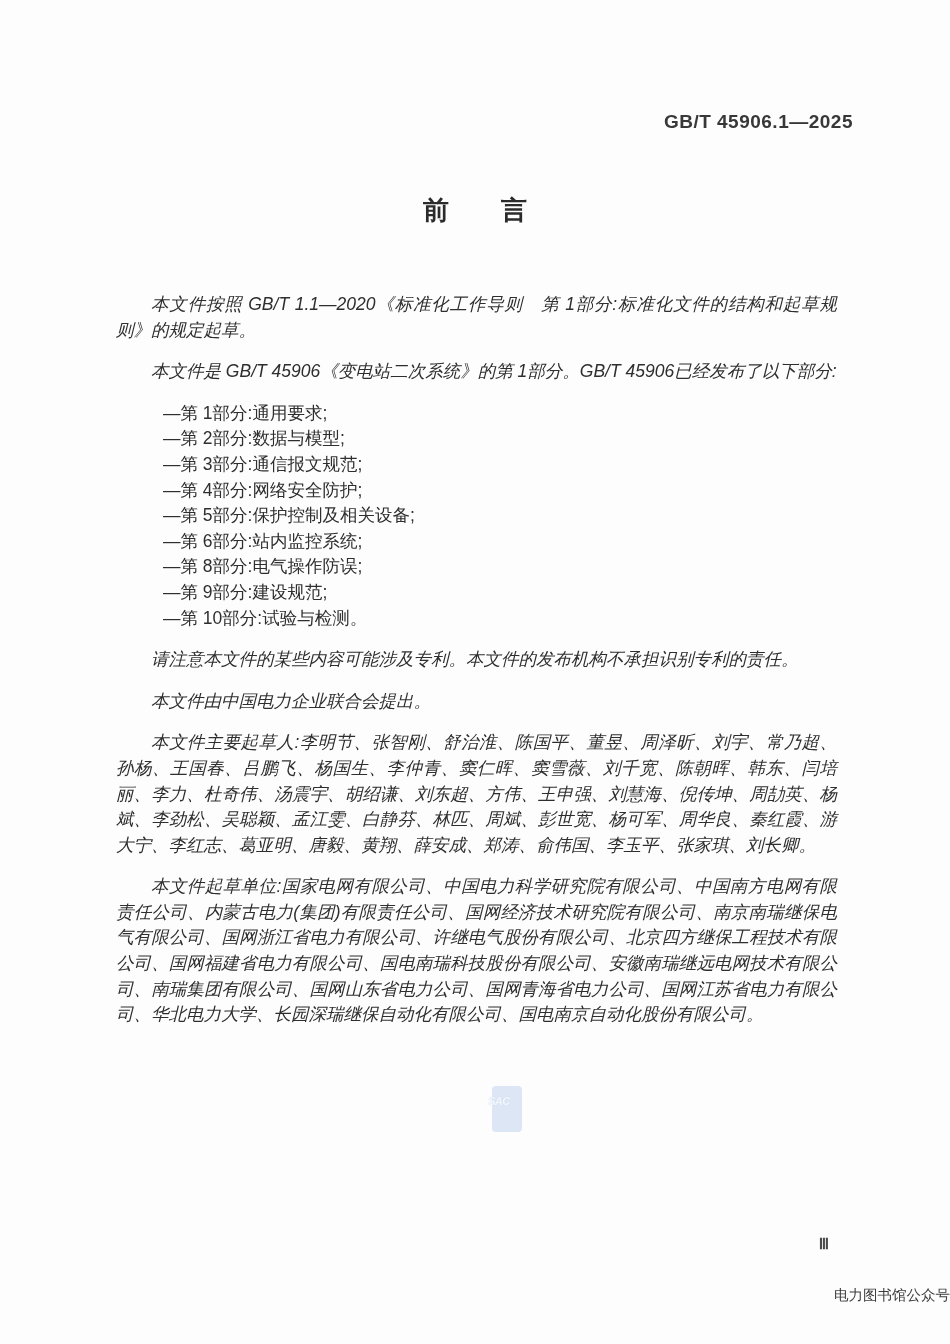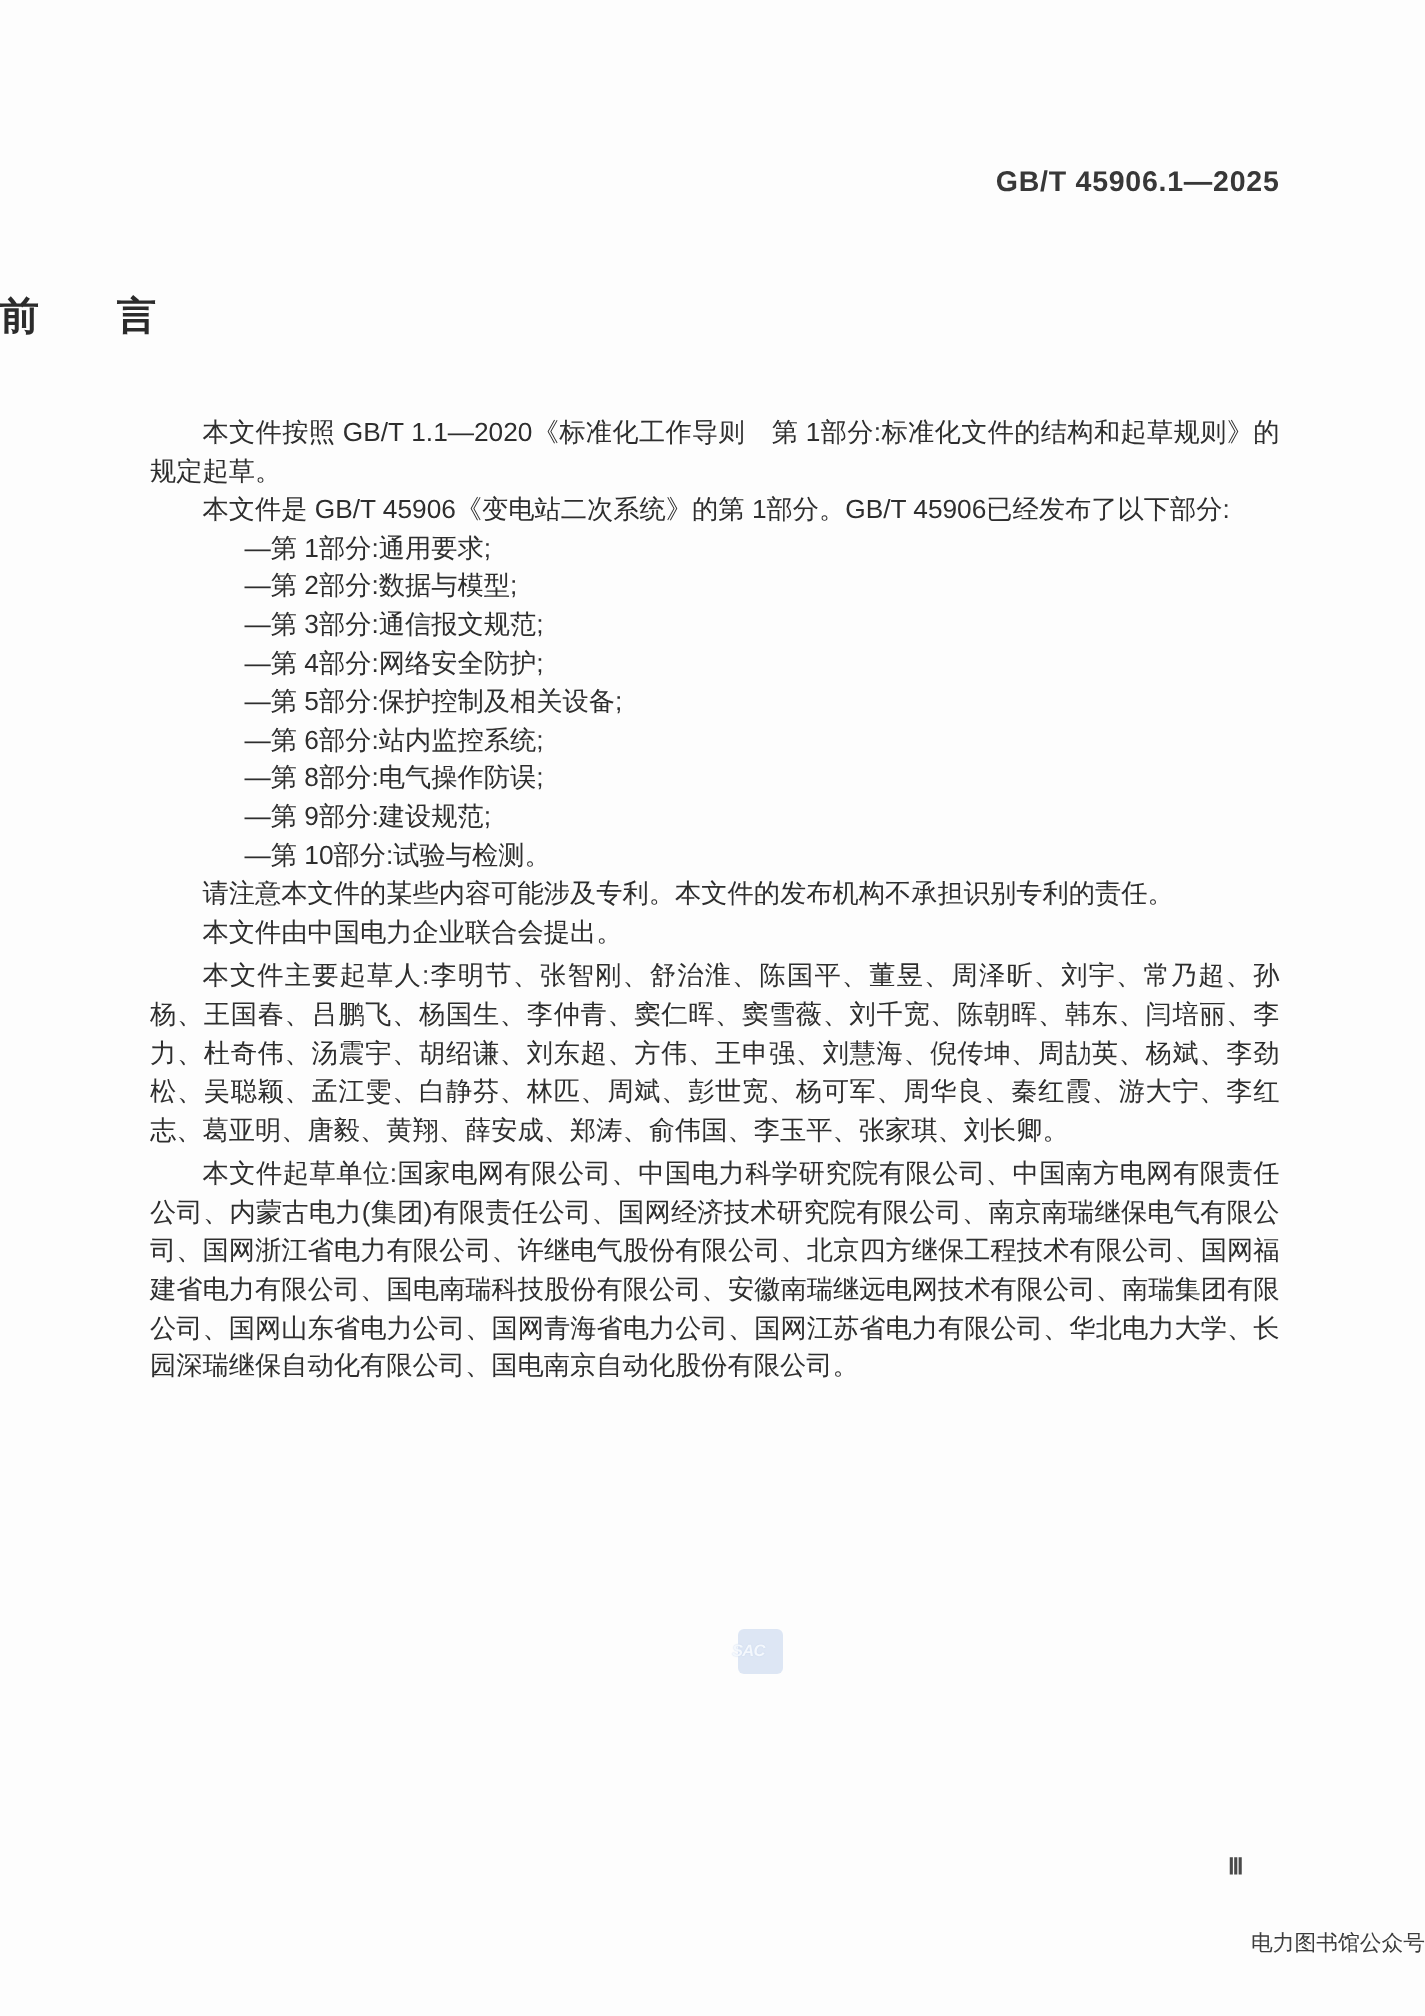--- a/index.html
+++ b/index.html
@@ -23,52 +23,53 @@
     font-weight: 600;
     letter-spacing: 0.5px;
     color: #383838;
     text-align: center;
   }
   .doc-title {
     position: absolute;
     top: 193px;
     left: 0;
     width: 100%;
-    text-align: left;
+    text-align: center;
     font-size: 26px;
     font-weight: 600;
     color: #2b2b2b;
   }
   .body-text {
     position: absolute;
     top: 276px;
     left: 100px;
     width: 753px;
     font-size: 17.5px;
     line-height: 25.6px;
     text-align: justify;
     color: #2e2e2e;
   }
   .body-text p {
-    margin: 0;
+    margin: 16px;
     text-indent: 2em;
+    font-style: italic;
   }
   .parts-list .part-item {
     padding-left: 3.6em;
     text-indent: 0;
   }
   .sp-before {
     margin-top: 4px !important;
   }
   .watermark {
     position: absolute;
     left: 492px;
     top: 1086px;
     width: 30px;
-    height: 30px;
+    height: 46px;
     background: #dde6f4;
     border-radius: 4px;
   }
   .watermark span {
     position: absolute;
     left: -4px;
     top: 9px;
     font-size: 11px;
     font-weight: bold;
     font-style: italic;

